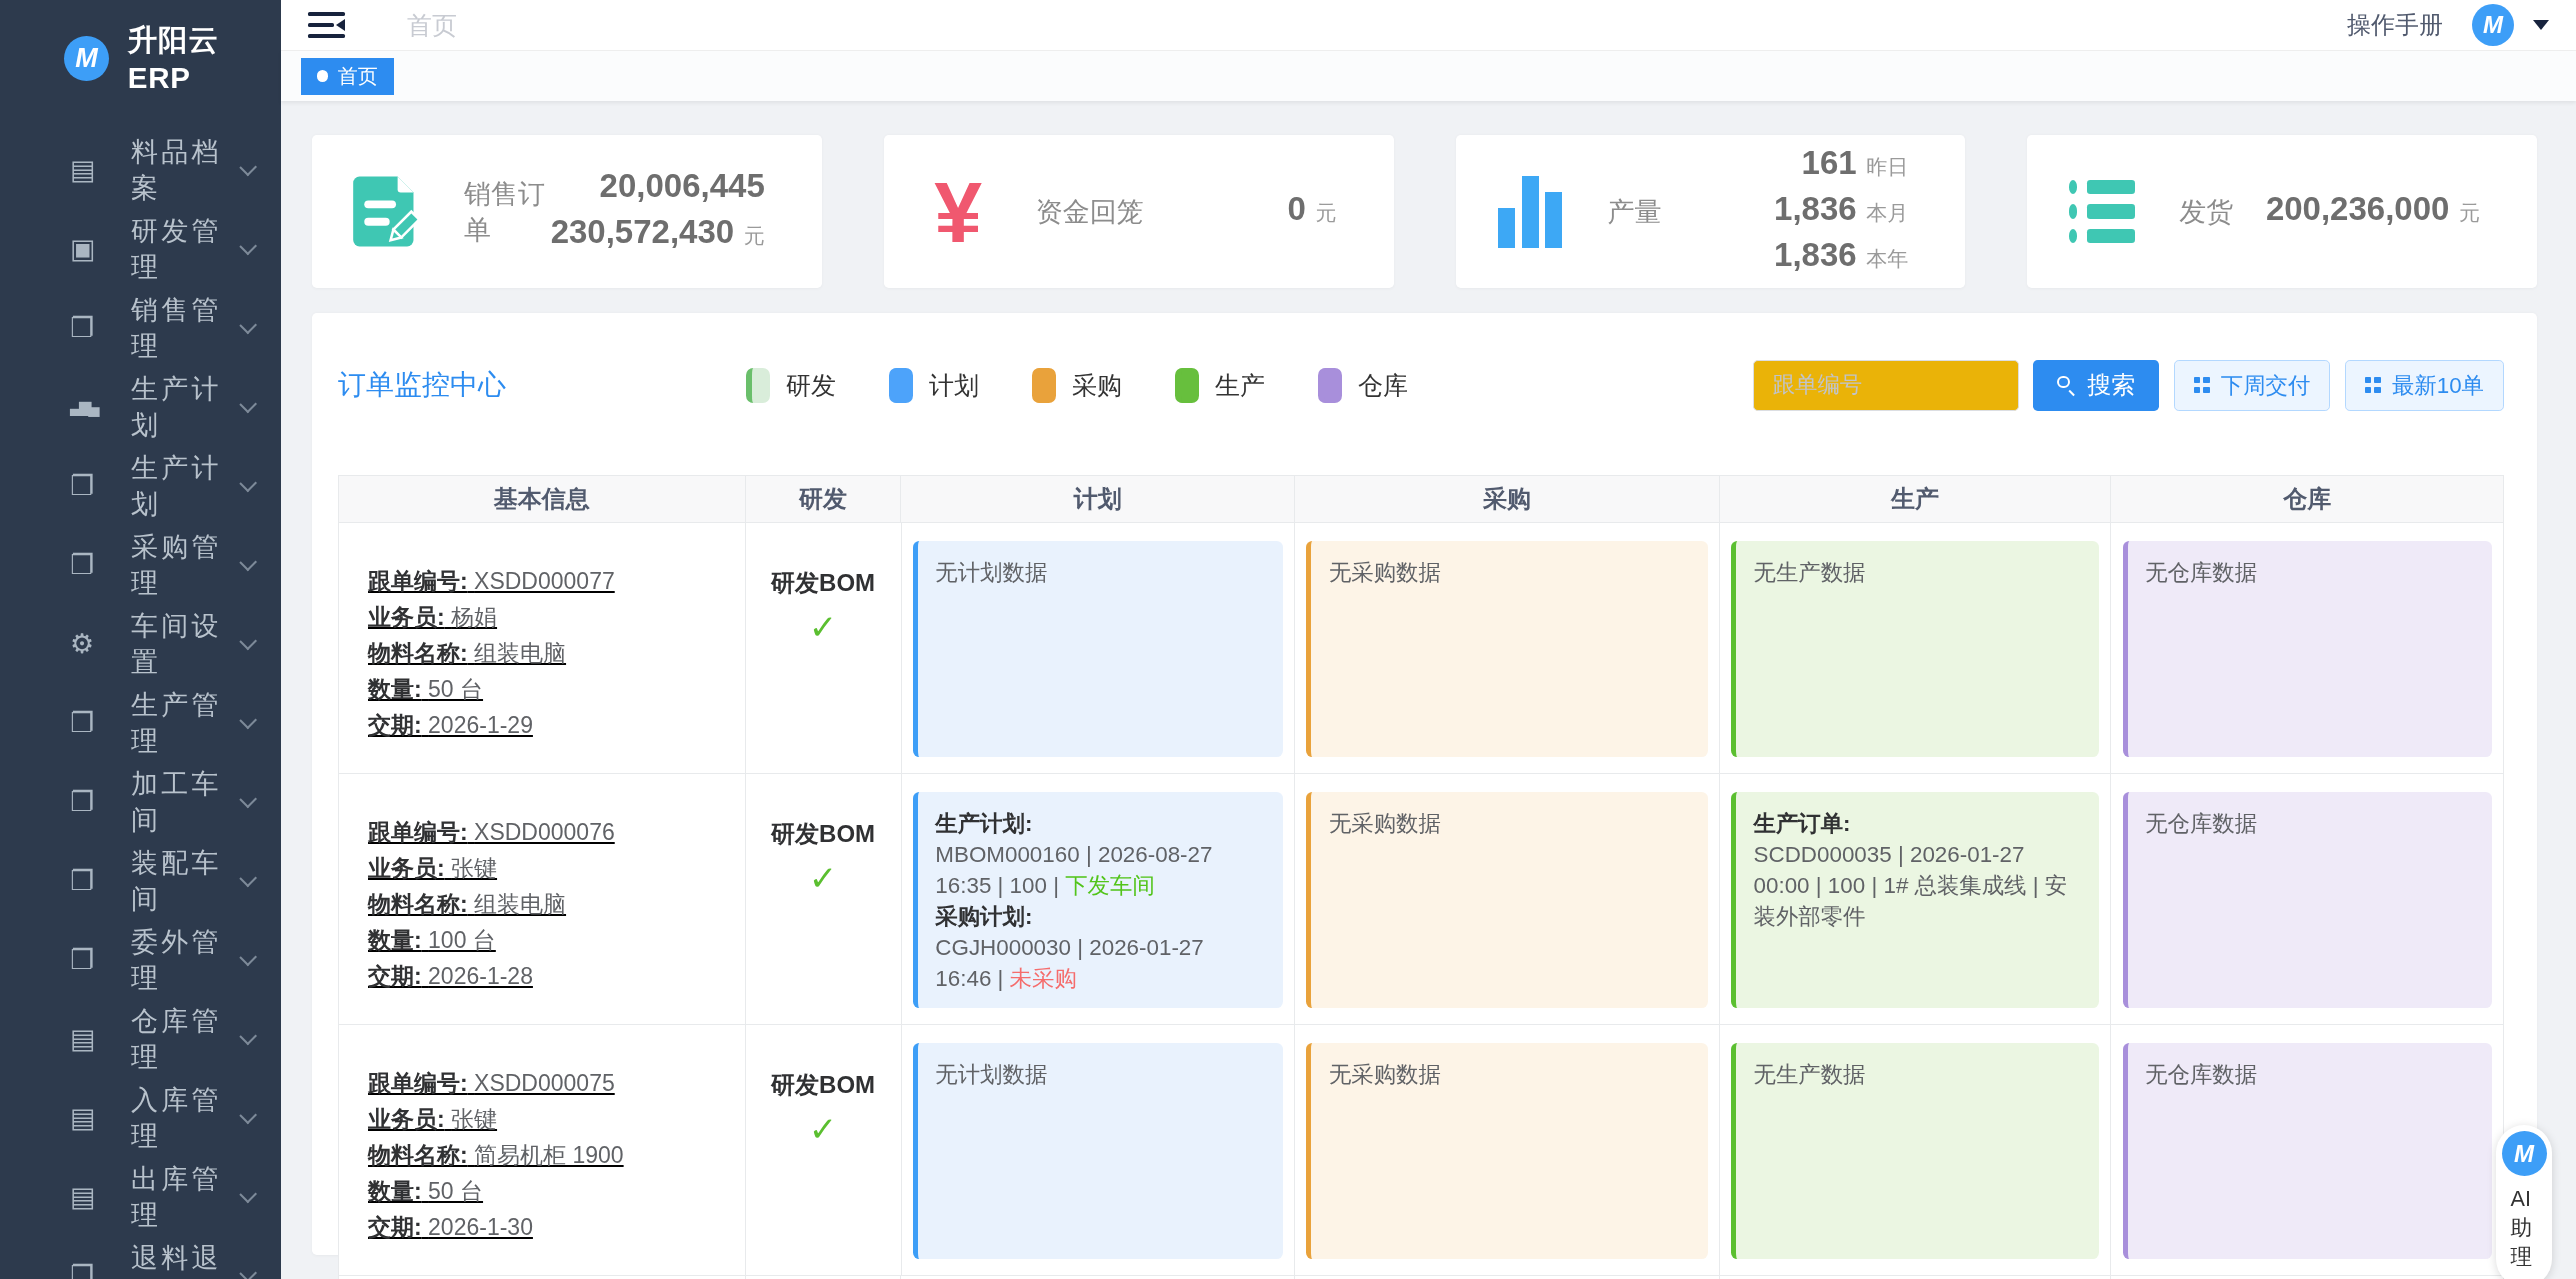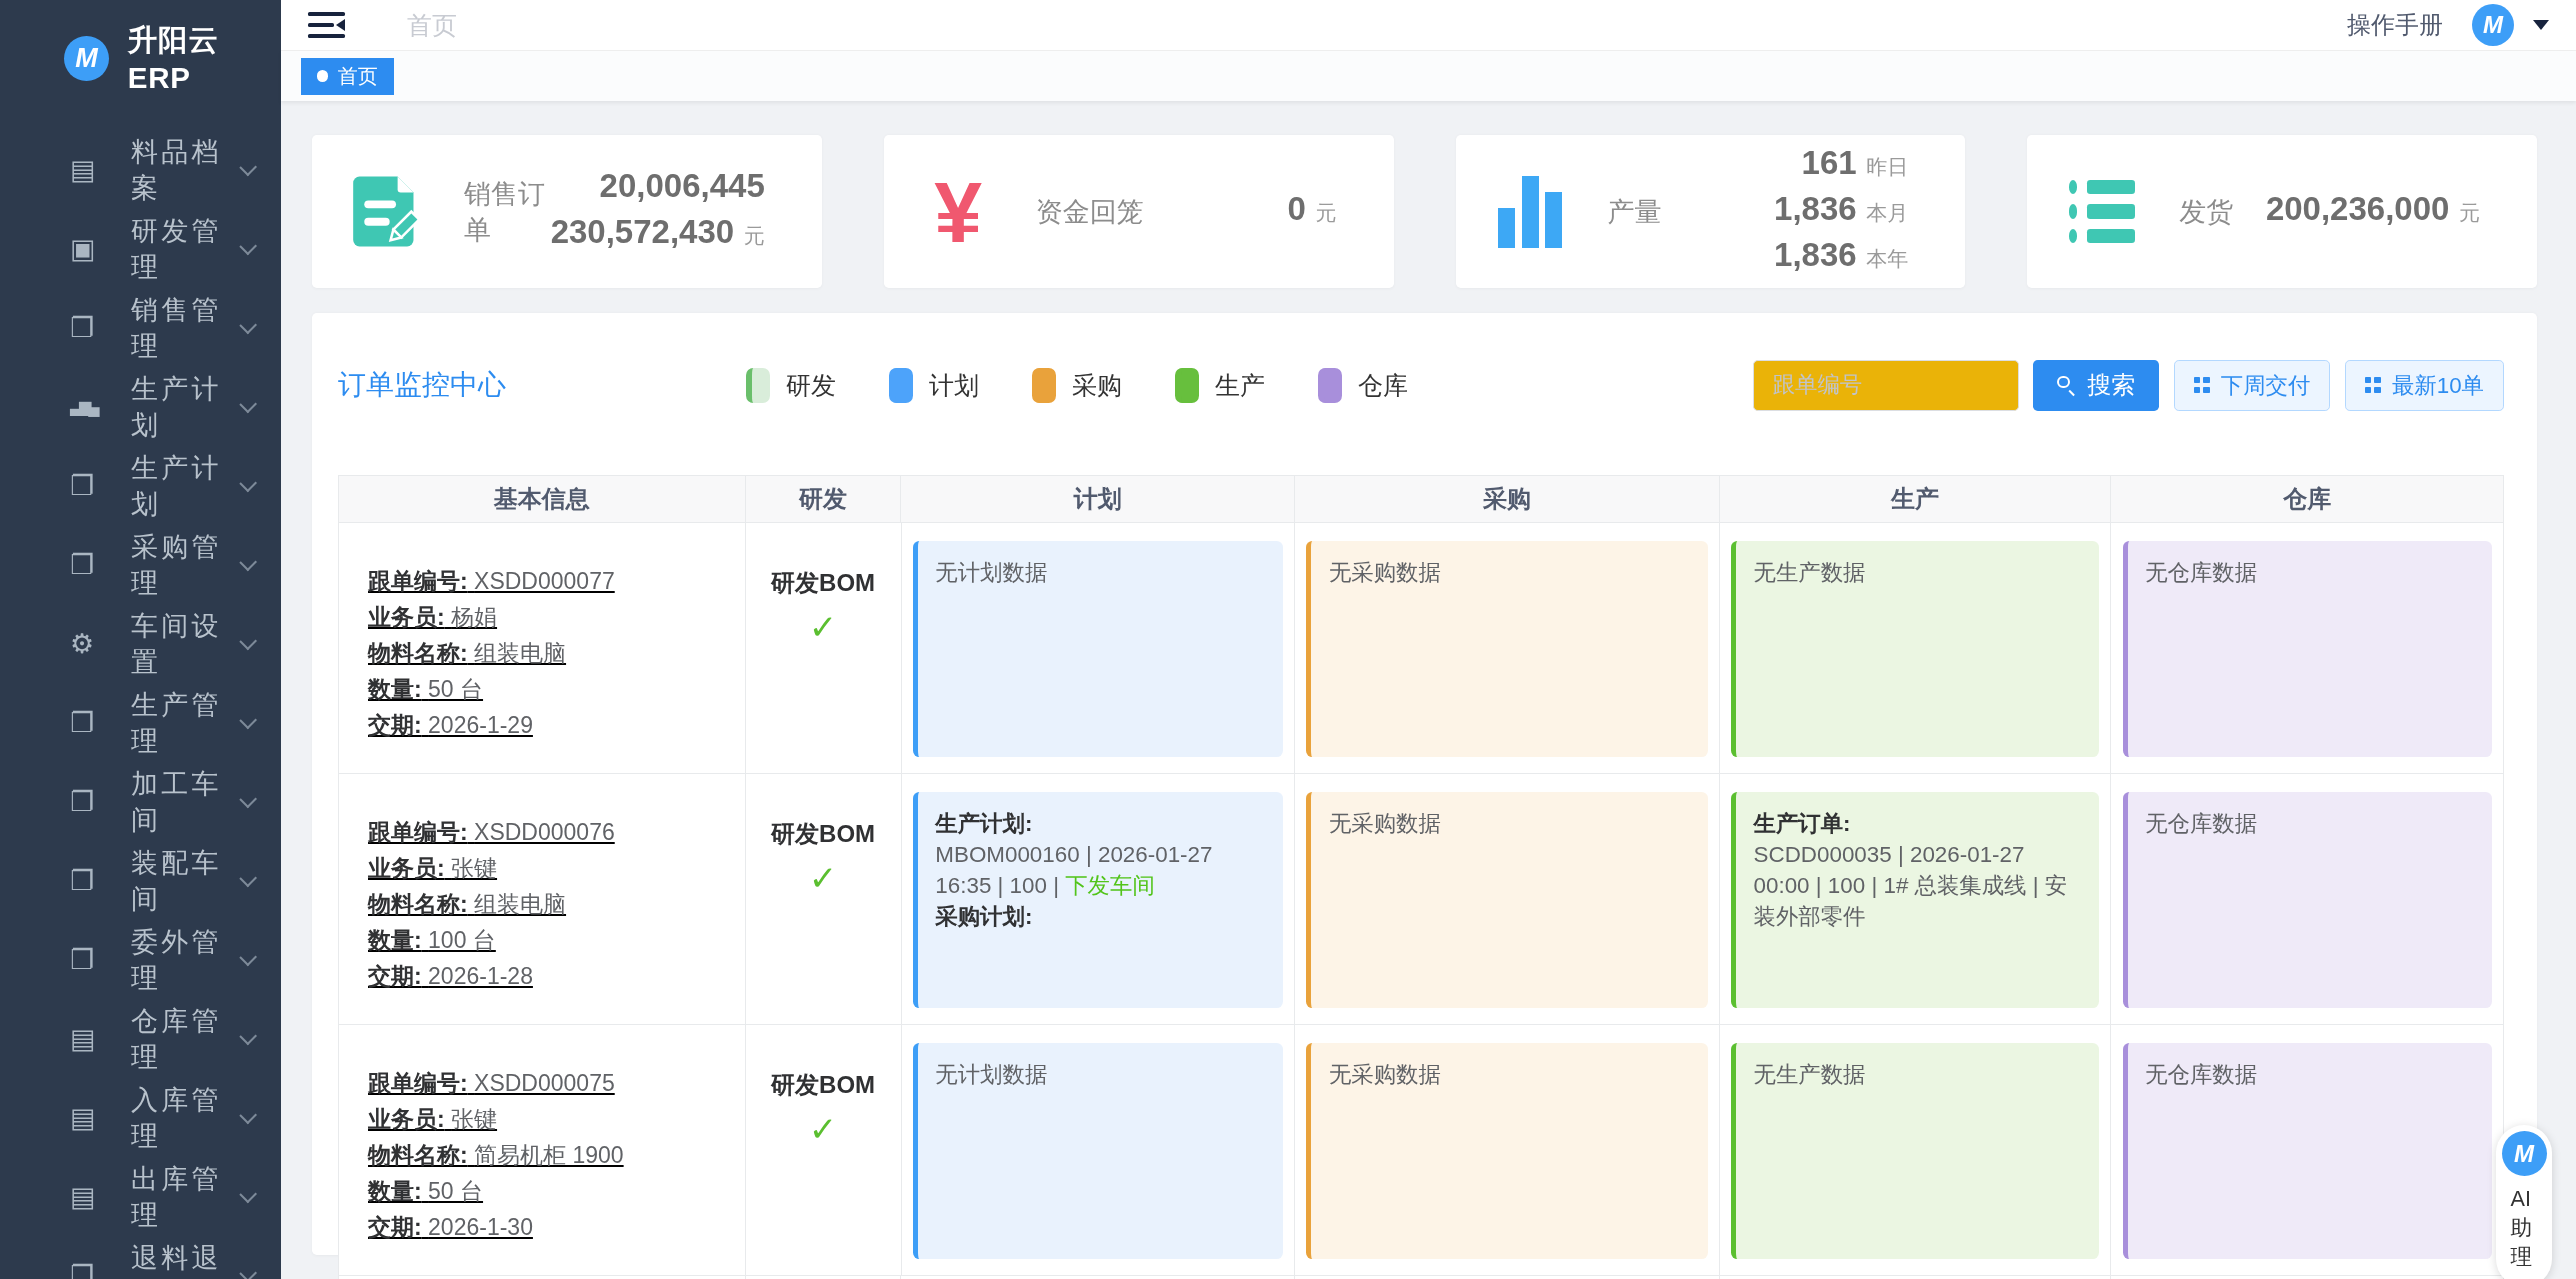--- a/index.html
+++ b/index.html
@@ -415,22 +415,23 @@
               <div class="kv"><span class="k">数量:</span> <span class="v">100 台</span></div>
               <div class="kv"><span class="k">交期:</span> <span class="v">2026-1-28</span></div>
             </div>
             <div class="td c2 td-rd">
               <div class="rd-name">研发BOM</div>
               <div class="rd-check">✓</div>
             </div>
             <div class="td c3">
               <div class="panel" style="background:#e9f2fd;border-left-color:#3d9ef7">
                 <div class="p-title">生产计划:</div>
-                <div class="p-line"><span>MBOM000160 | 2026-01-27 16:35 | 100 | </span><span style="color:#52c41a">下发车间</span></div>
+                <div class="p-line"><span>MBOM000160 | 2026-08-27 16:35 | 100 | </span><span style="color:#52c41a">下发车间</span></div>
                 <div class="p-title">采购计划:</div>
+                <div class="p-line"><span>CGJH000030 | 2026-01-27 16:46 | </span><span style="color:#f56c6c">未采购</span></div>
               </div>
             </div>
             <div class="td c4">
               <div class="panel" style="background:#fdf4e7;border-left-color:#e9a23b">
                 <div class="p-line">无采购数据</div>
               </div>
             </div>
             <div class="td c5">
               <div class="panel" style="background:#ebf6e2;border-left-color:#5bbf30">
                 <div class="p-title">生产订单:</div>

